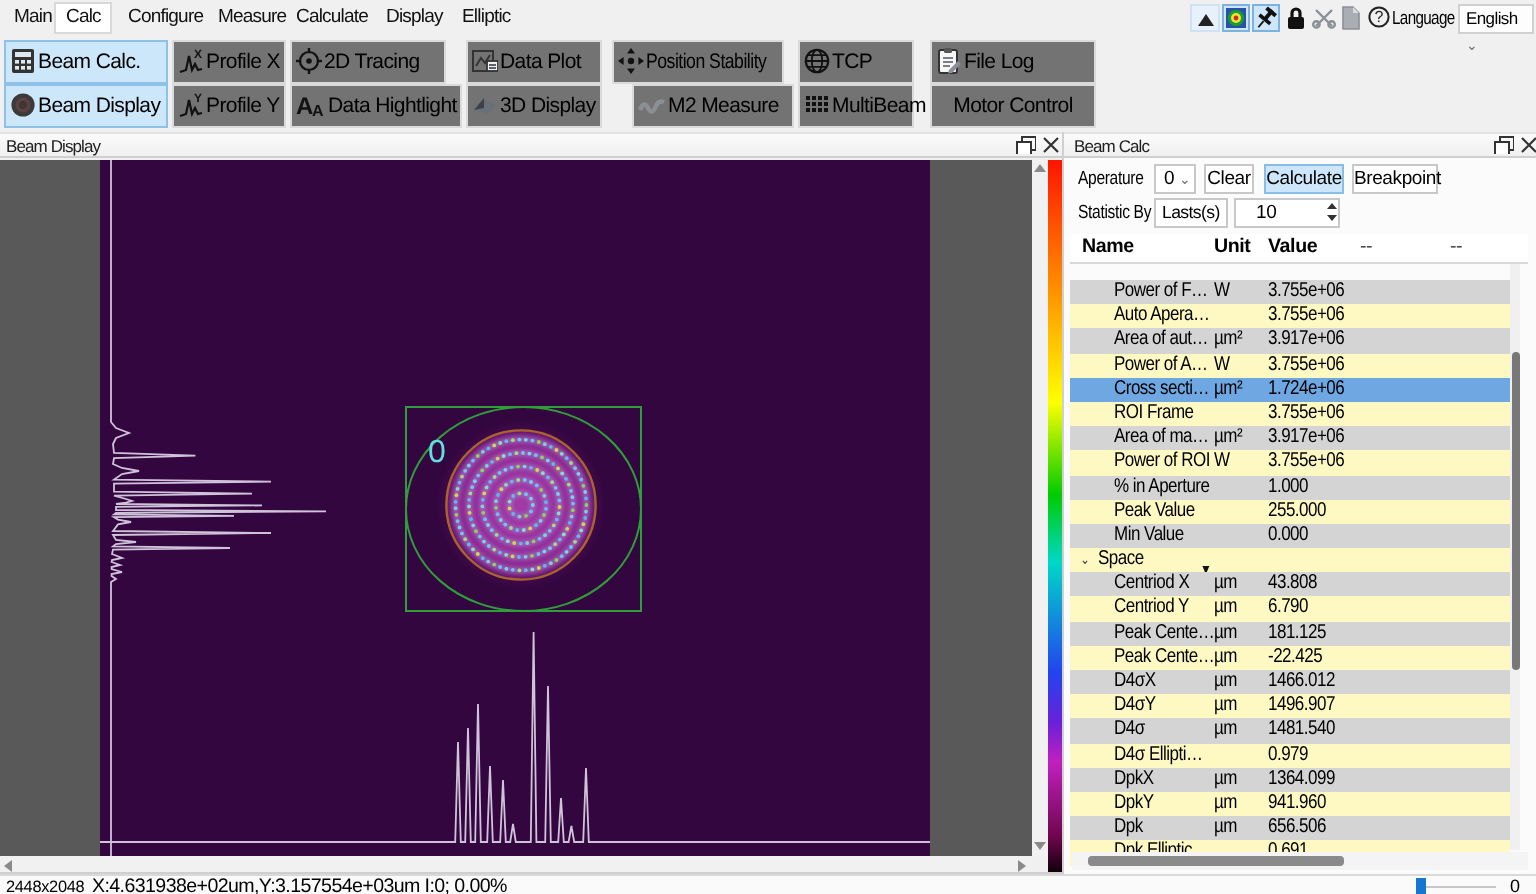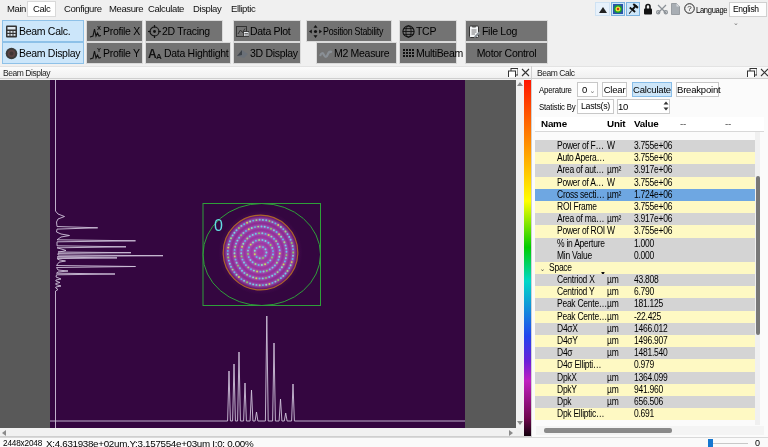--- a/index.html
+++ b/index.html
@@ -646,21 +646,21 @@
     <path d="M1 1 L8 8 M8 1 L1 8" stroke="#333" stroke-width="1.1"></path>
   </svg>
 
 <span class="clabel" style="left:539px;top:84px">Aperature</span>
 <div class="cbtn" style="left:577px;top:82px;width:21px;text-align:left;padding-left:4px;line-height:13px">0 <span style="color:#707070;font-size:7px">⌄</span></div>
 <div class="cbtn" style="left:602px;top:82px;width:25px;line-height:13px">Clear</div>
 <div class="cbtn on" style="left:632px;top:82px;width:40px;line-height:13px">Calculate</div>
 <div class="cbtn" style="left:676px;top:82px;width:43px;line-height:13px">Breakpoint</div>
 <span class="clabel" style="left:539px;top:101px">Statistic By</span>
 <div class="cbtn" style="left:577px;top:99px;width:37px;text-align:left;padding-left:3px;line-height:13px;font-size:8.8px;letter-spacing:-0.3px">Lasts(s) <span style="color:#707070;font-size:6.5px">⌄</span></div>
-<div class="cbtn" style="left:617px;top:99px;width:53px;text-align:left;padding-left:0;line-height:13px">10</div>
+<div class="cbtn" style="left:617px;top:99px;width:53px;text-align:left;padding-left:10px;line-height:13px">10</div>
 <svg class="abs" style="left:663px;top:101px" width="6" height="10">
     <polygon points="3,0.5 5.5,3.5 0.5,3.5" fill="#333"></polygon>
     <polygon points="3,9.5 5.5,6.5 0.5,6.5" fill="#333"></polygon>
   </svg>
 
 <div id="thead">
     <span style="left:6px">Name</span>
     <span style="left:72px">Unit</span>
     <span style="left:99px">Value</span>
     <span style="left:145px;font-weight:normal;color:#444">--</span>
@@ -703,20 +703,24 @@
     </div>
 <div class="trow">
       <span class="c1">Power of ROI</span>
       <span class="c2">W</span>
       <span class="c3">3.755e+06</span>
     </div>
 <div class="trow g">
       <span class="c1">% in Aperture</span>
       <span class="c3">1.000</span>
     </div>
+<div class="trow">
+      <span class="c1">Peak Value</span>
+      <span class="c3">255.000</span>
+    </div>
 <div class="trow g">
       <span class="c1">Min Value</span>
       <span class="c3">0.000</span>
     </div>
 <div class="trow">
       <span style="position:absolute;left:5px;top:1px;font-size:7px;color:#444">⌄</span>
       <span class="c1b">Space</span>
       <span style="position:absolute;left:65px;top:6px;font-size:7px;color:#111">▼</span>
     </div>
 <div class="trow g">

